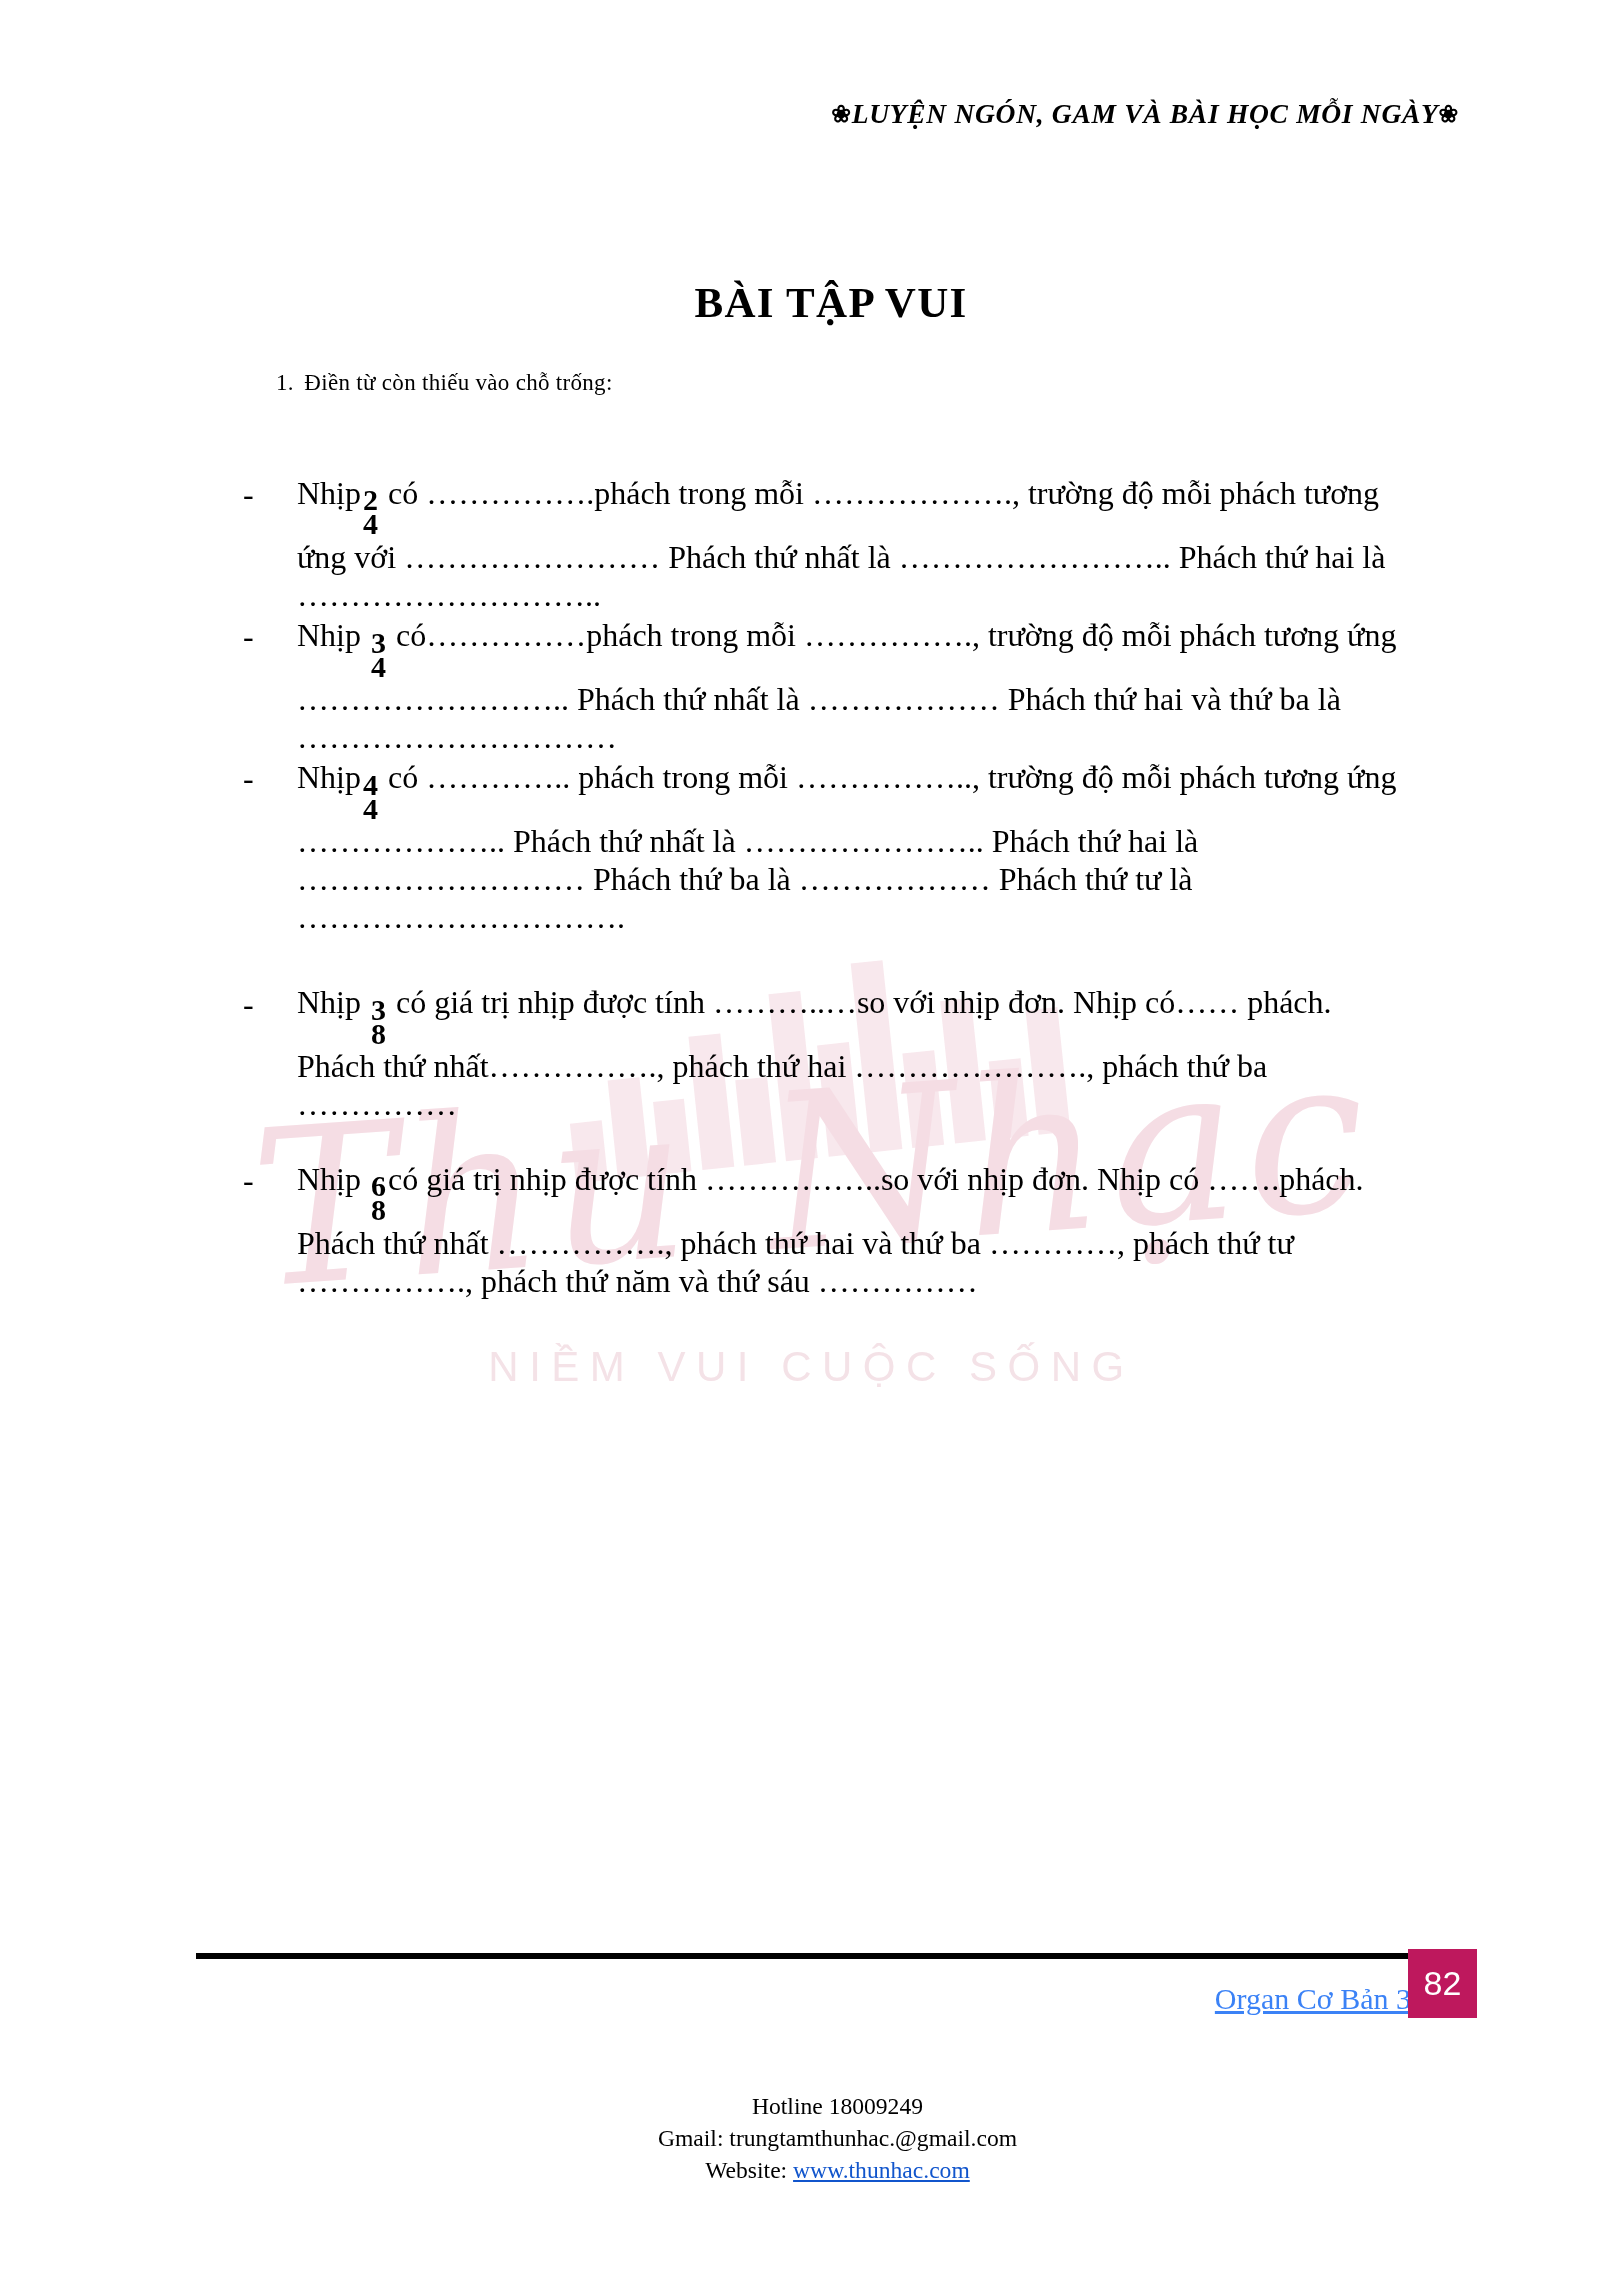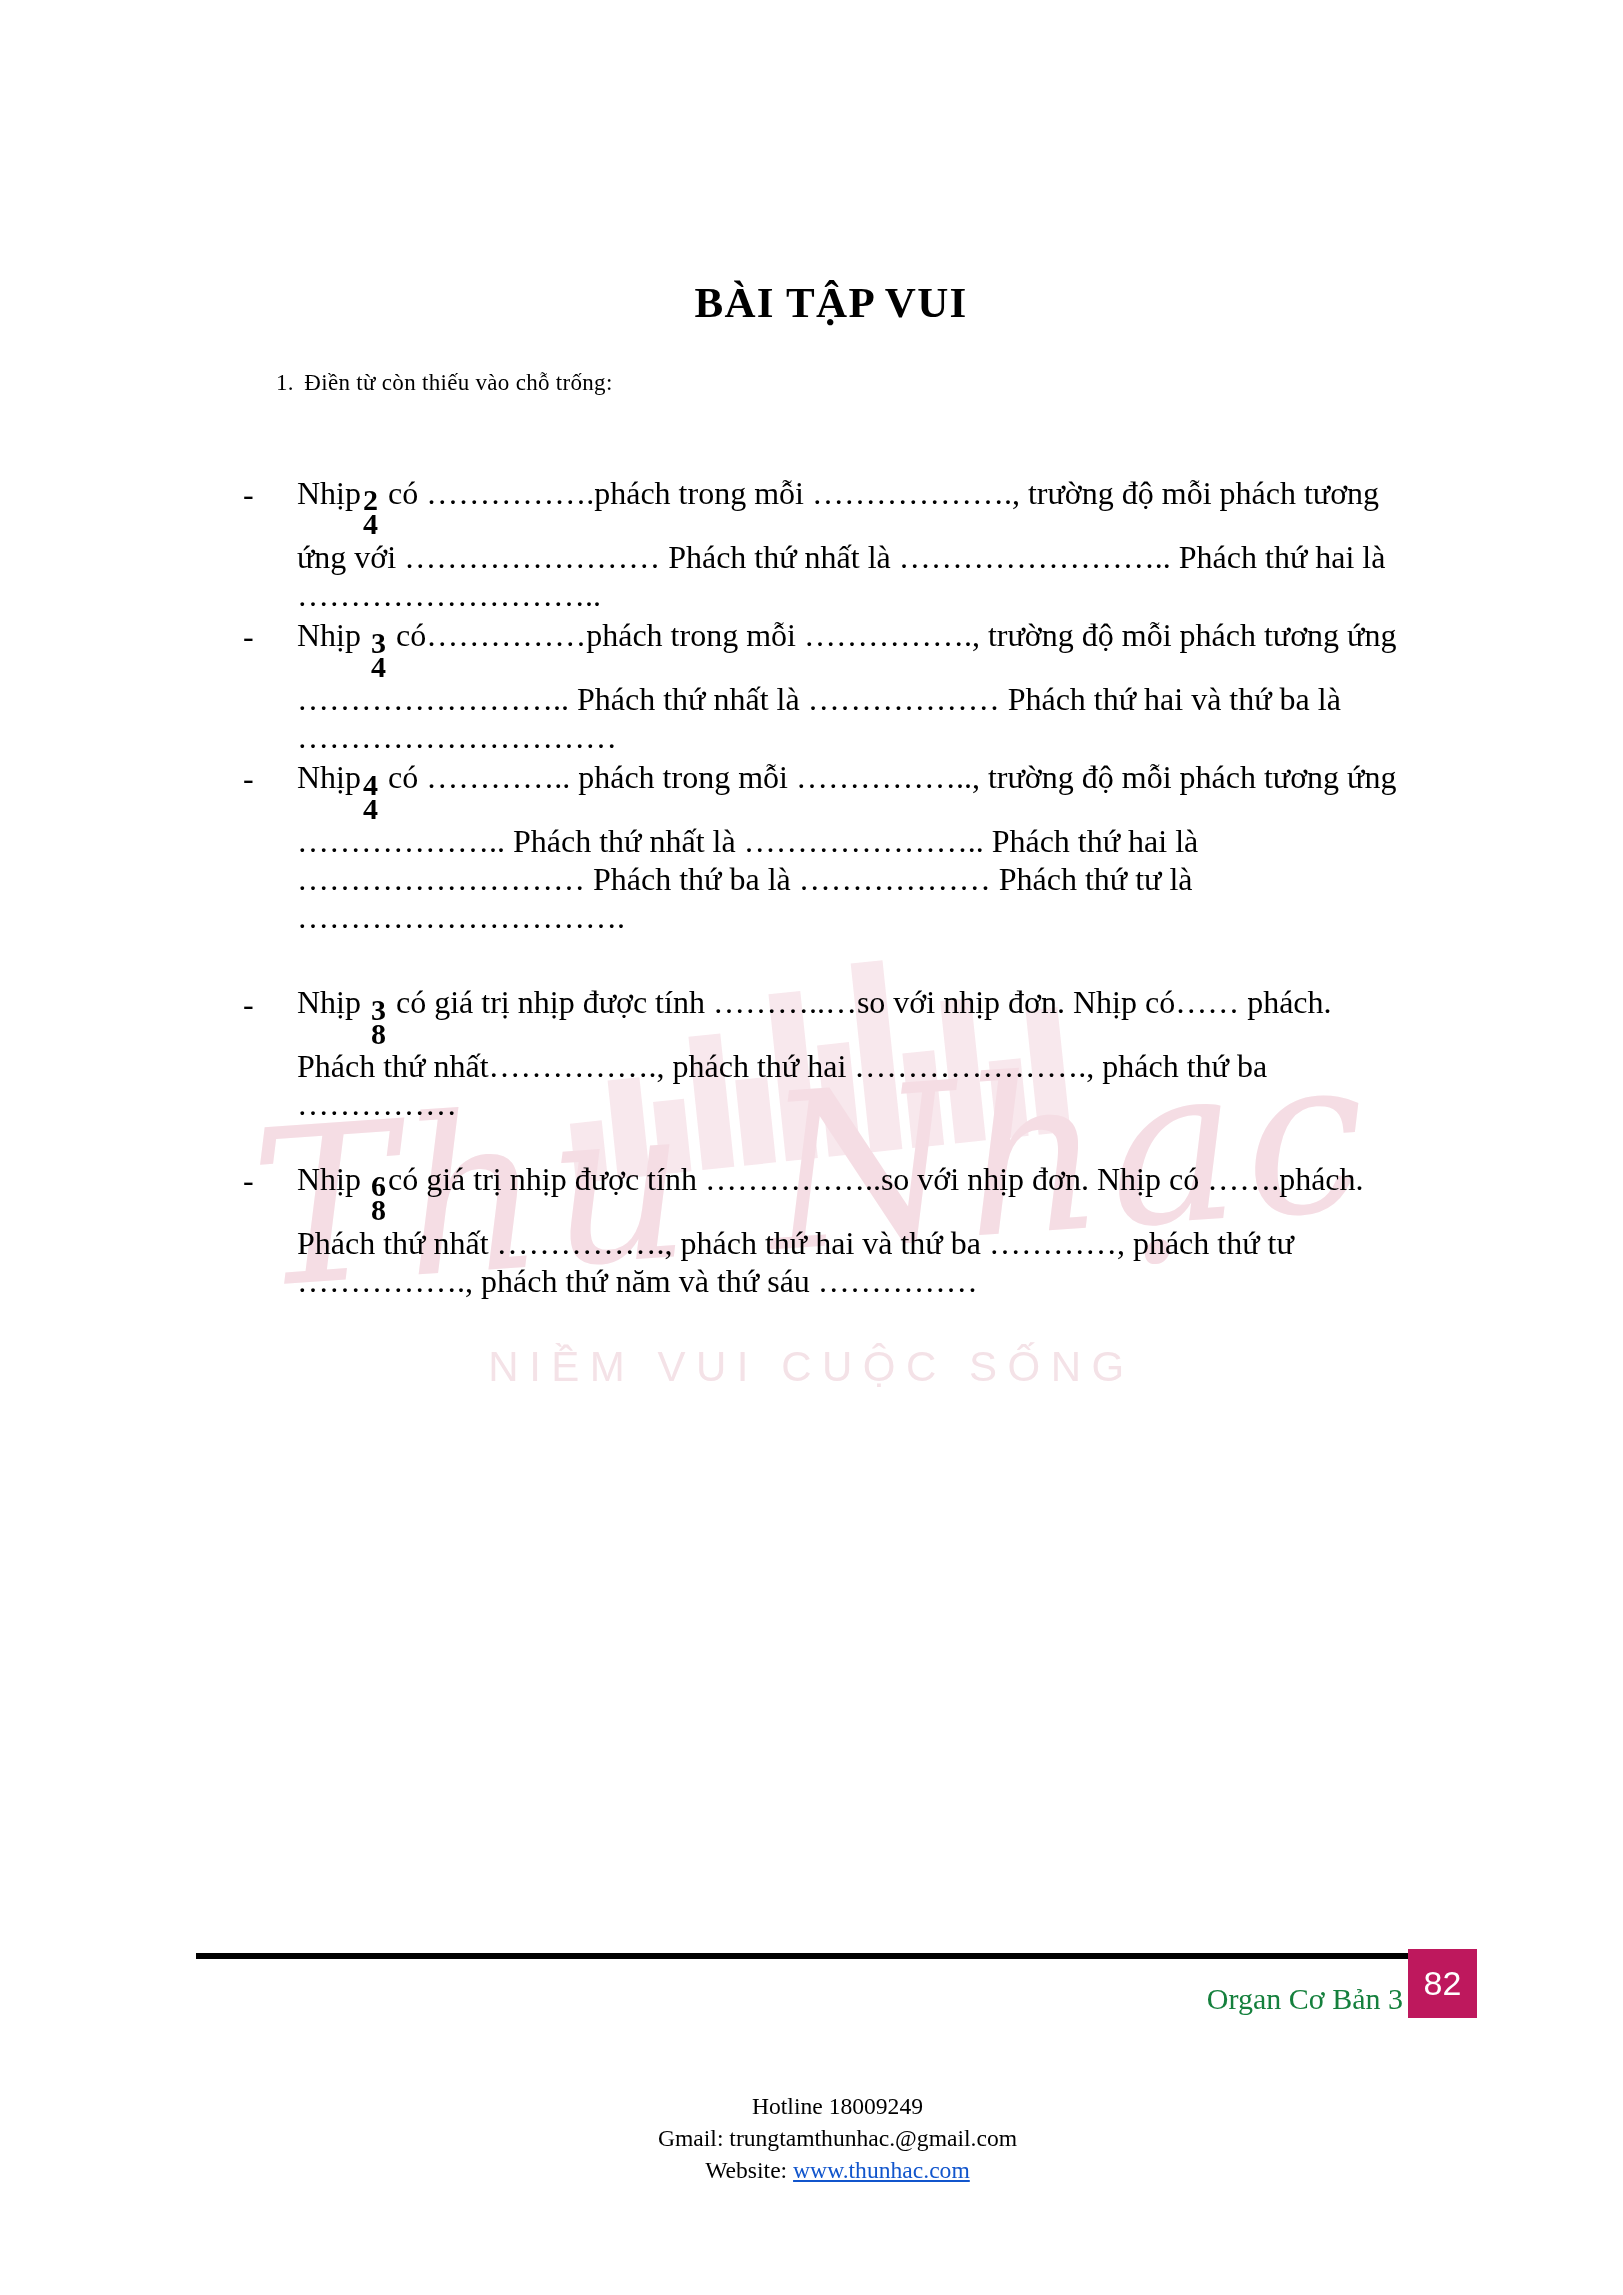--- a/index.html
+++ b/index.html
@@ -178,26 +178,27 @@
     position: absolute;
     left: 196px;
     top: 1953px;
     width: 1219px;
     height: 5.9px;
     background: #000000;
     z-index: 2;
   }
   .footer-book {
     position: absolute;
-    right: 220px;
+    right: 212px;
     top: 1982px;
     font-size: 30px;
-    color: #15803d;
+    color: #3b82f6;
     white-space: nowrap;
     z-index: 2;
+    text-decoration: underline;
   }
   .page-box {
     position: absolute;
     left: 1408px;
     top: 1949px;
     width: 69px;
     height: 69px;
     background: #be185d;
     color: #ffffff;
     font-family: "Liberation Sans", "DejaVu Sans", sans-serif;
@@ -242,20 +243,23 @@
         <i style="height:88%"></i>
         <i style="height:44%"></i>
       <i style="height:66%"></i>
         <i style="height:36%"></i>
         <i style="height:58%"></i>
     </div>
     <div class="wm-script">Thu Nhạc</div>
     <div class="wm-sub">NIỀM VUI CUỘC SỐNG</div>
   </div>
 
+  <div class="running-head">
+    <span class="orn">❀</span><span>LUYỆN NGÓN, GAM VÀ BÀI HỌC MỖI NGÀY</span><span class="orn">❀</span>
+  </div>
 
   <div class="content">
 
     <div class="doc-title">BÀI TẬP VUI</div>
 
     <div class="q-item">
       <span class="q-num">1.</span><span>Điền từ còn thiếu vào chỗ trống:</span>
     </div>
 
     <div class="bullets">

